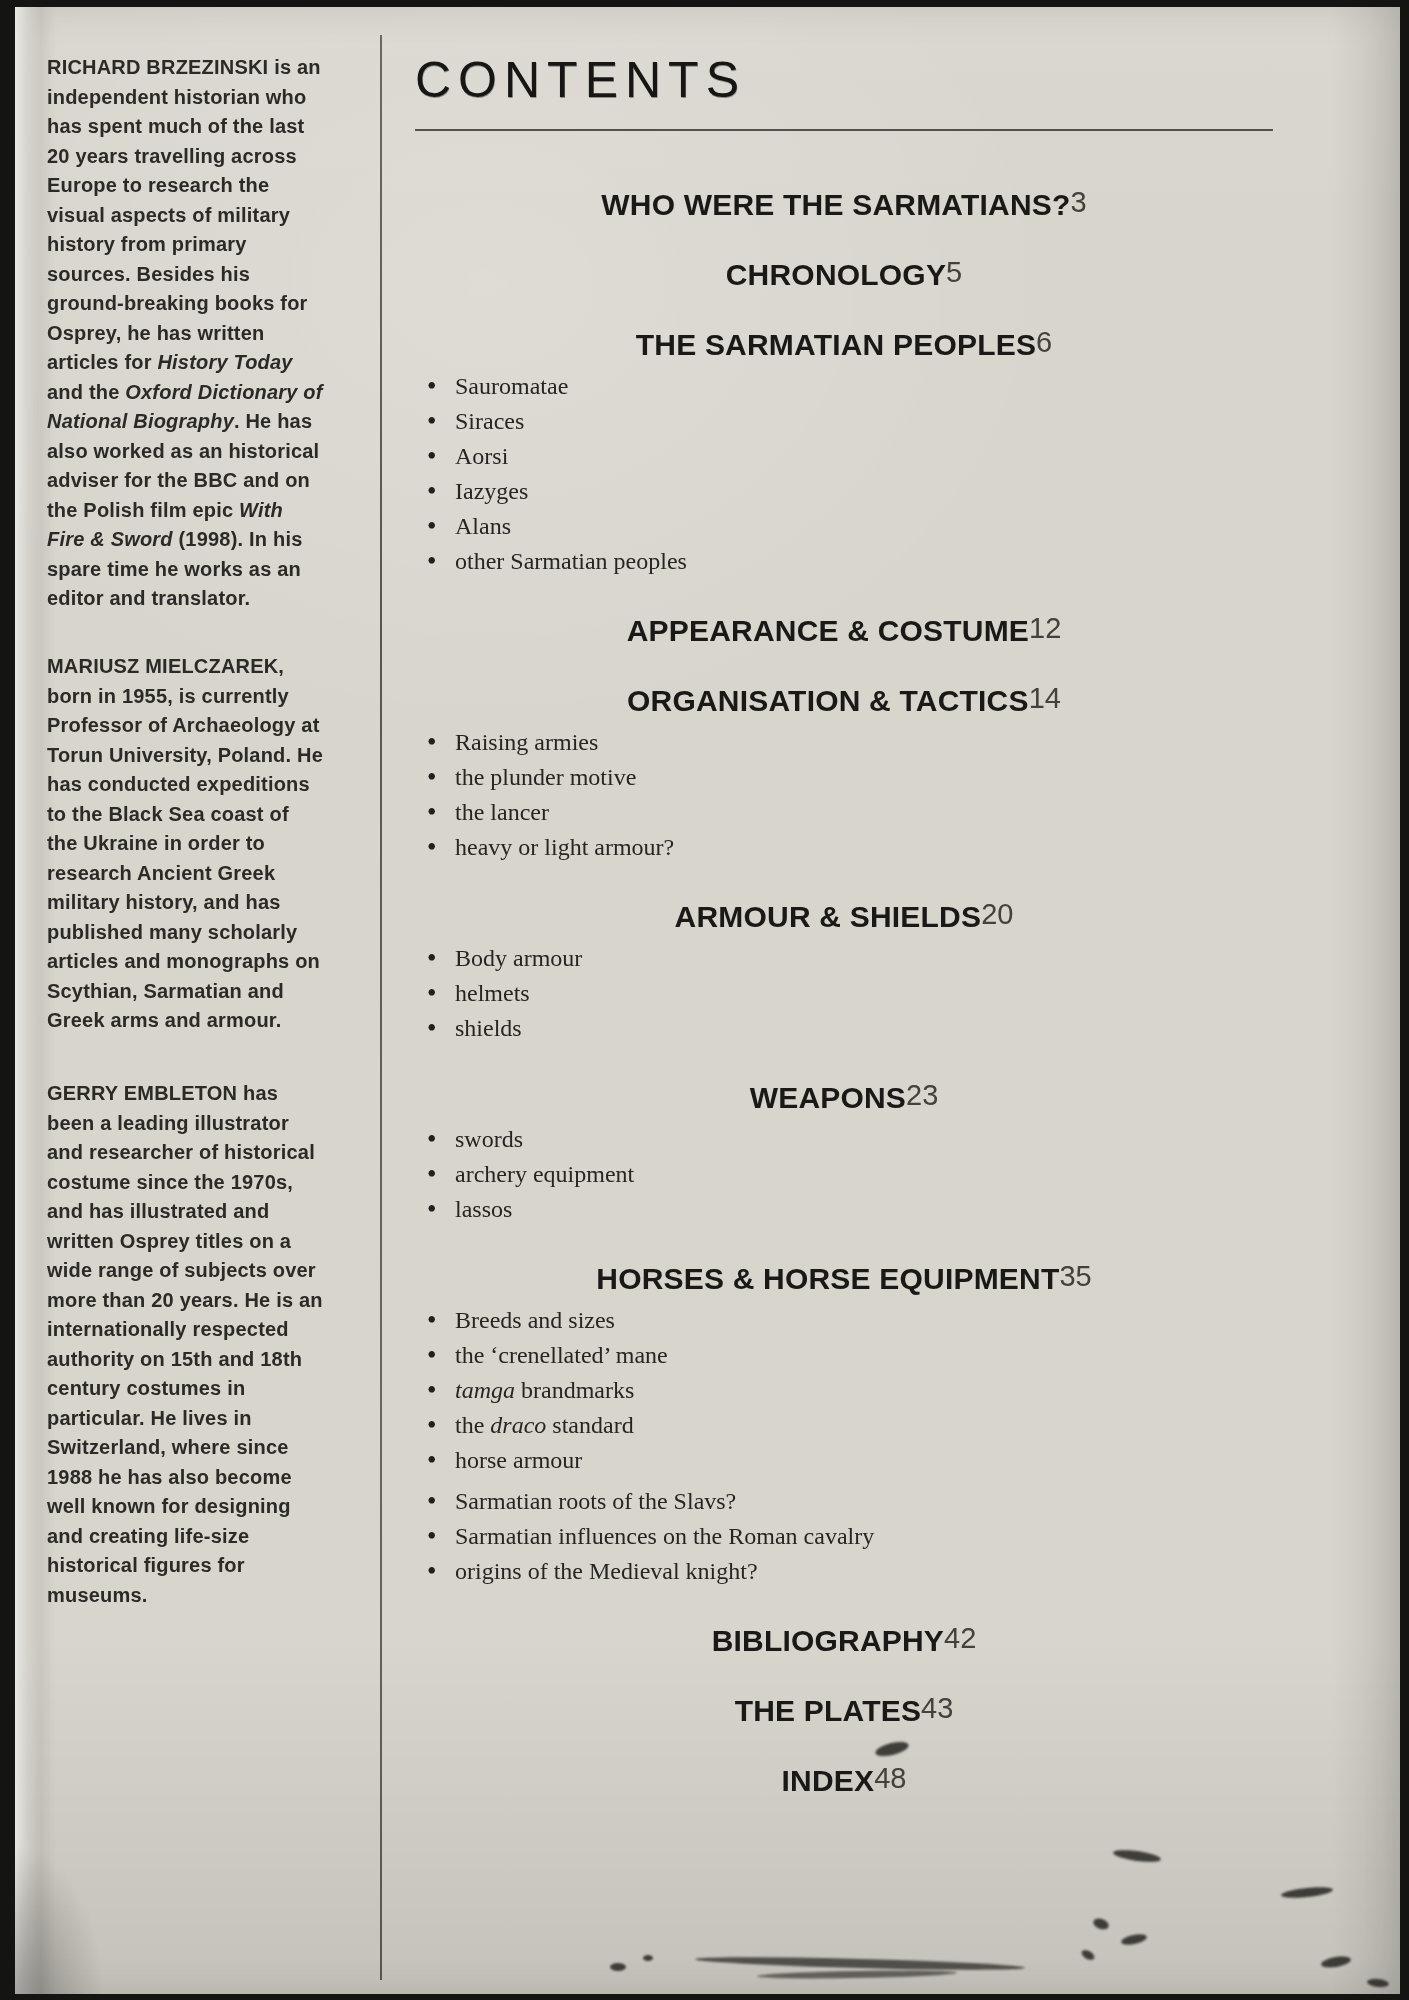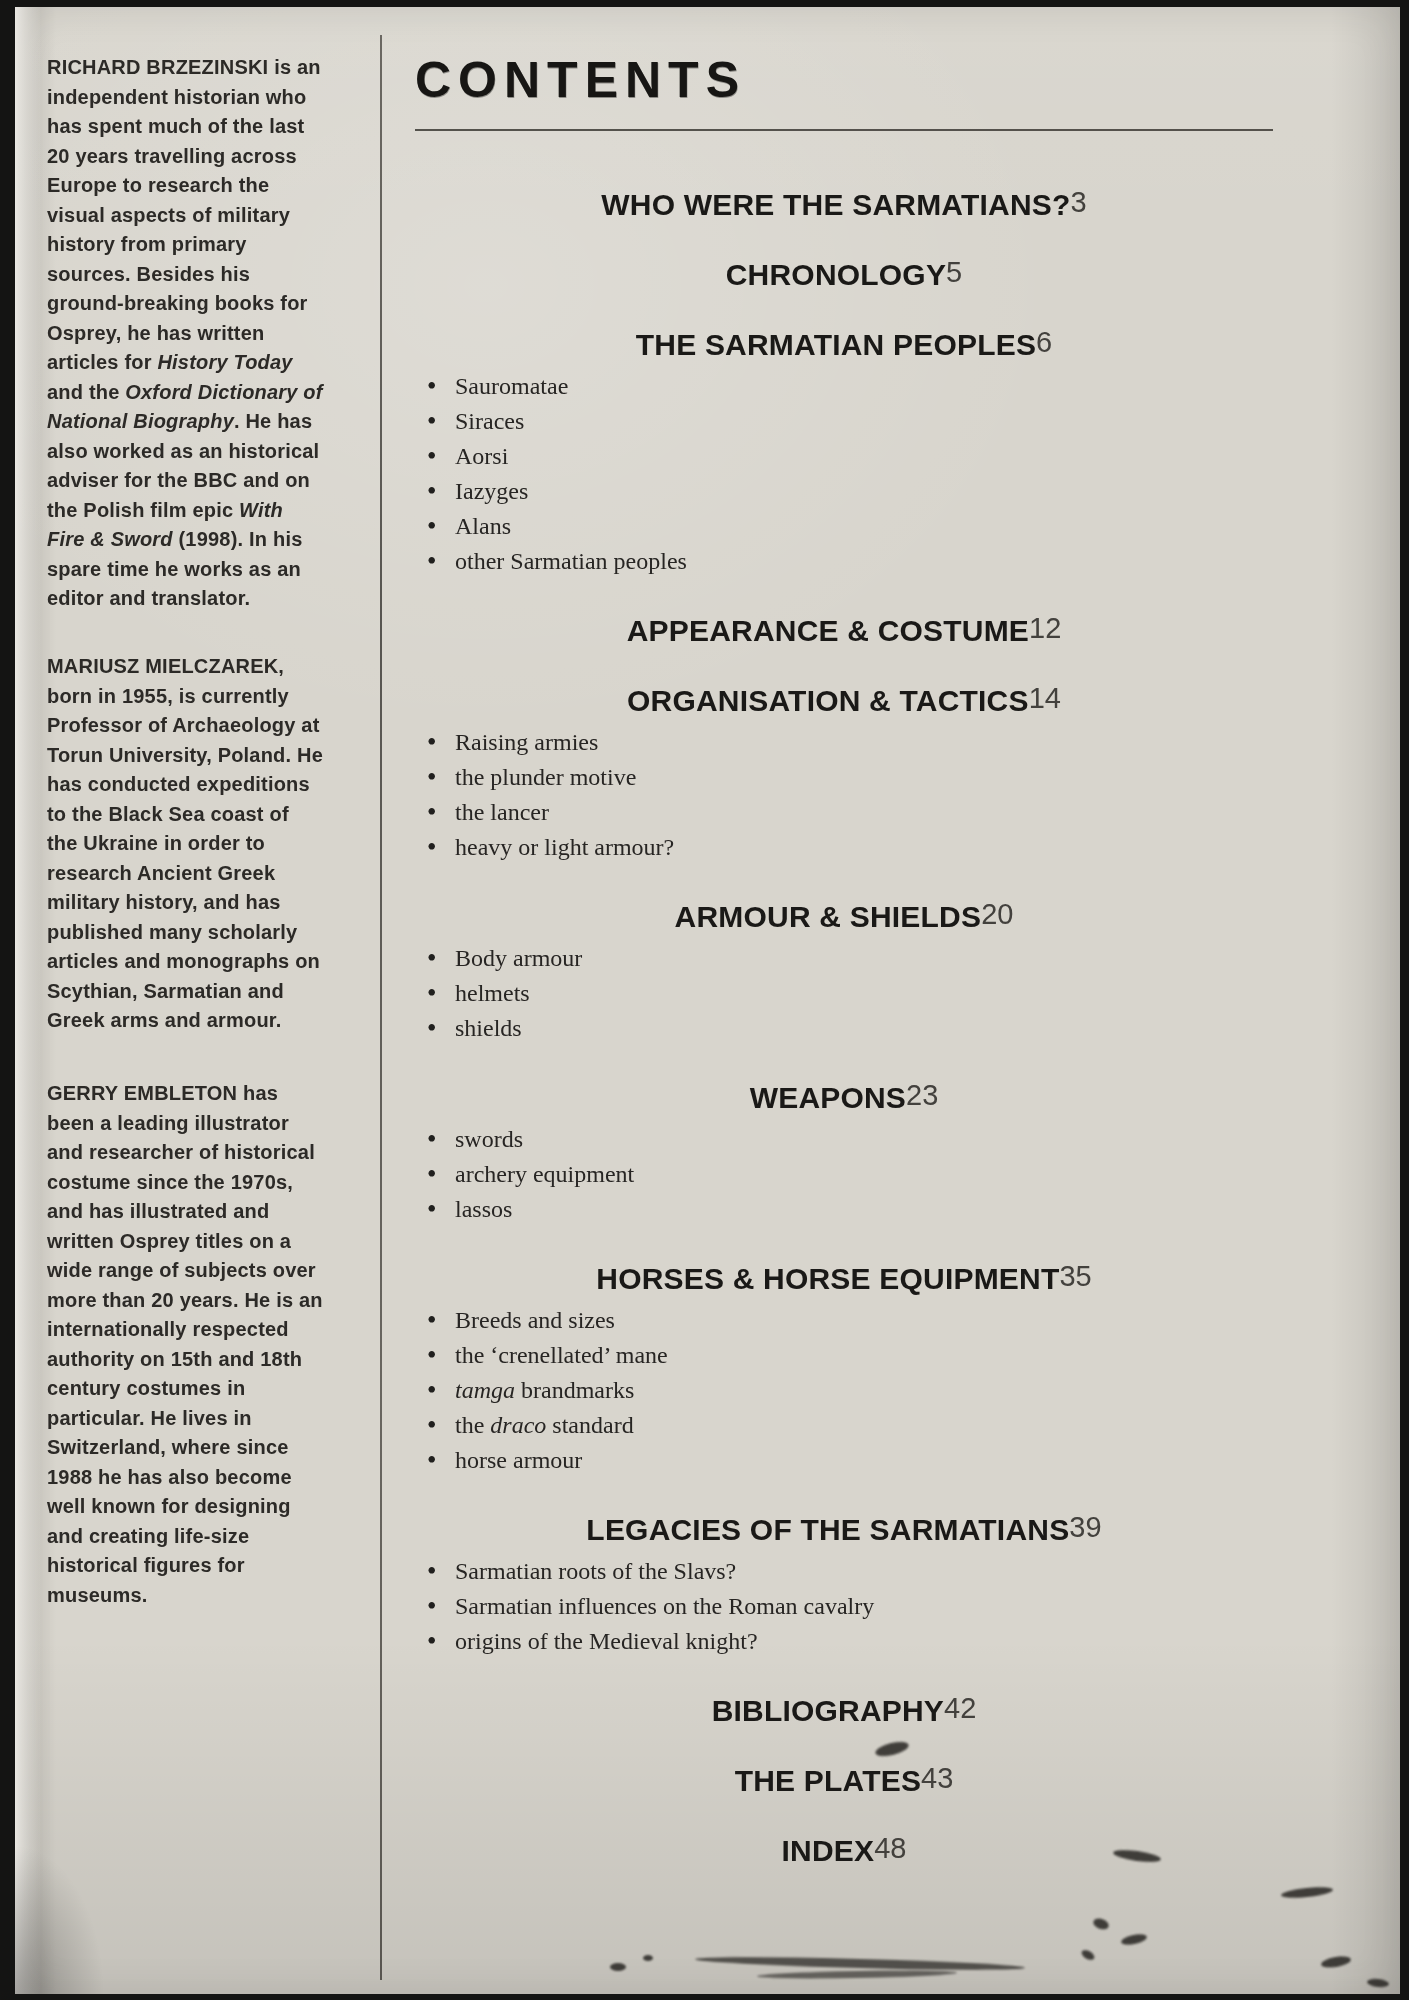--- a/index.html
+++ b/index.html
@@ -43,21 +43,21 @@
   
   .divider {
     position: absolute; left: 365px; top: 28px; bottom: 14px; width: 2px;
     background: linear-gradient(to bottom, #57544e, #403e3a 30%, #55524c 70%, #45423d);
     opacity: 0.85;
   }
   
   .toc-col { position: absolute; left: 400px; top: 0; width: 858px; }
   .toc-title {
     margin: 46px 0 0 0;
-    font-size: 50px; line-height: 54px; font-weight: bold;
+    font-size: 50px; line-height: 54px; font-weight: normal;
     letter-spacing: 7px; color: #171614;
     text-shadow: 0.5px 0.5px 0.5px rgba(23,22,20,0.4);
   }
   .rule {
     margin-top: 22px; height: 2px; width: 858px;
     background: #45423d; opacity: 0.9;
   }
   .sec .hrow {
     display: flex; justify-content: center; align-items: flex-start;
     margin-top: 34px;
@@ -189,24 +189,20 @@
           </div>
           <ul class="bullets">
             <li><span>Breeds and sizes</span></li>
             <li><span>the ‘crenellated’ mane</span></li>
             <li><span class="it">tamga</span><span> brandmarks</span></li>
             <li><span>the </span><span class="it">draco</span><span> standard</span></li>
             <li><span>horse armour</span></li>
           </ul>
         </div>
         <div class="sec">
-          <div class="hrow">
-            <span class="htitle">LEGACIES OF THE SARMATIANS</span>
-            <span class="hpage">39</span>
-          </div>
           <ul class="bullets">
             <li><span>Sarmatian roots of the Slavs?</span></li>
             <li><span>Sarmatian influences on the Roman cavalry</span></li>
             <li><span>origins of the Medieval knight?</span></li>
           </ul>
         </div>
         <div class="sec">
           <div class="hrow">
             <span class="htitle">BIBLIOGRAPHY</span>
             <span class="hpage">42</span>

